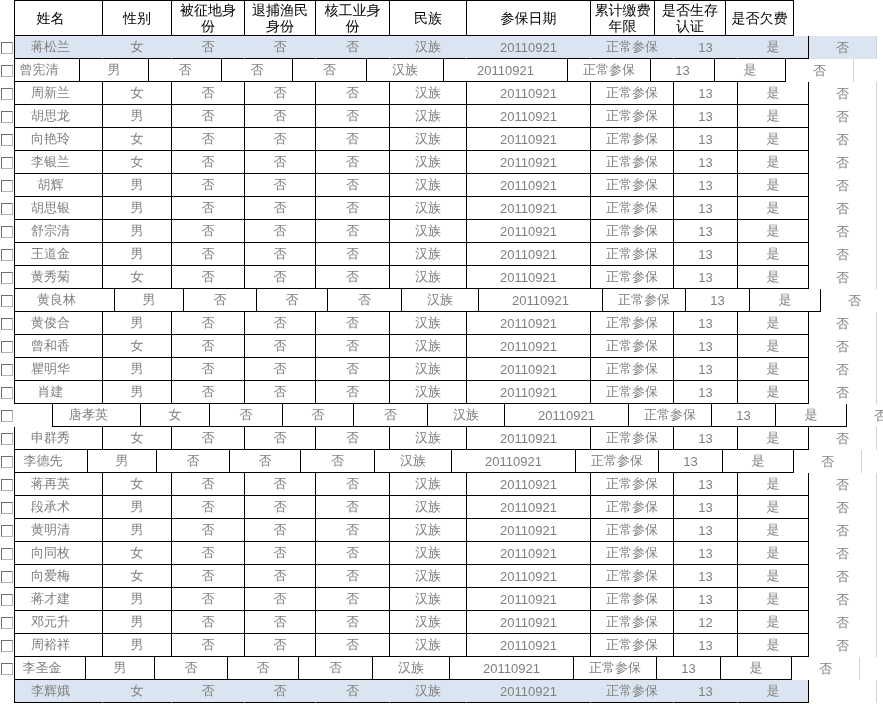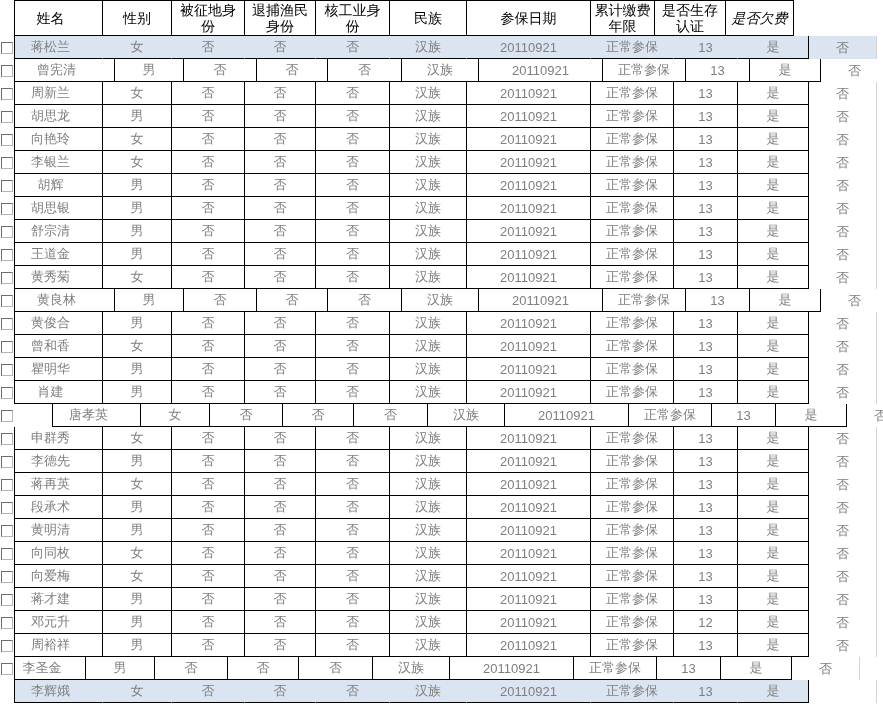--- a/index.html
+++ b/index.html
@@ -63,21 +63,21 @@
       <div class="hcell col-fisher" style="width: 71px;">退捕渔民
 身份</div>
       <div class="hcell col-nuclear" style="width: 74px;">核工业身
 份</div>
       <div class="hcell col-ethnic" style="width: 77px;">民族</div>
       <div class="hcell col-date" style="width: 124px;">参保日期</div>
       <div class="hcell col-years" style="width: 64px;">累计缴费
 年限</div>
       <div class="hcell col-alive" style="width: 71px;">是否生存
 认证</div>
-      <div class="hcell col-arrears" style="width: 68px; font-style: italic;">是否欠费</div>
+      <div class="hcell col-arrears" style="width: 68px;">是否欠费</div>
     </div>
   <div id="body-rows">
       <div class="row selected">
         <div class="cbcell" style="width: 14px;">
           <span class="checkbox"></span>
         </div>
         <div class="cell col-name first" style="width: 89px;">蒋松兰</div>
         <div class="cell col-gender" style="width: 69px;">女</div>
         <div class="cell col-land" style="width: 73px;">否</div>
         <div class="cell col-fisher" style="width: 71px;">否</div>
@@ -86,21 +86,21 @@
         <div class="cell col-date" style="width: 124px;">20110921</div>
         <div class="cell col-status" style="width: 83px;">正常参保</div>
         <div class="cell col-years" style="width: 64px;">13</div>
         <div class="cell col-alive" style="width: 71px;">是</div>
         <div class="cell col-arrears" style="width: 68px;">否</div>
       </div>
       <div class="row">
         <div class="cbcell" style="width: 14px;">
           <span class="checkbox"></span>
         </div>
-        <div class="cell col-name first" style="width: 101px;">曾宪清</div>
+        <div class="cell col-name first" style="width: 66px;">曾宪清</div>
         <div class="cell col-gender" style="width: 69px;">男</div>
         <div class="cell col-land" style="width: 73px;">否</div>
         <div class="cell col-fisher" style="width: 71px;">否</div>
         <div class="cell col-nuclear" style="width: 74px;">否</div>
         <div class="cell col-ethnic" style="width: 77px;">汉族</div>
         <div class="cell col-date" style="width: 124px;">20110921</div>
         <div class="cell col-status" style="width: 83px;">正常参保</div>
         <div class="cell col-years" style="width: 64px;">13</div>
         <div class="cell col-alive" style="width: 71px;">是</div>
         <div class="cell col-arrears" style="width: 68px;">否</div>
@@ -358,21 +358,21 @@
         <div class="cell col-date" style="width: 124px;">20110921</div>
         <div class="cell col-status" style="width: 83px;">正常参保</div>
         <div class="cell col-years" style="width: 64px;">13</div>
         <div class="cell col-alive" style="width: 71px;">是</div>
         <div class="cell col-arrears" style="width: 68px;">否</div>
       </div>
       <div class="row">
         <div class="cbcell" style="width: 14px;">
           <span class="checkbox"></span>
         </div>
-        <div class="cell col-name first" style="width: 89px;">李德先</div>
+        <div class="cell col-name first" style="width: 74px;">李德先</div>
         <div class="cell col-gender" style="width: 69px;">男</div>
         <div class="cell col-land" style="width: 73px;">否</div>
         <div class="cell col-fisher" style="width: 71px;">否</div>
         <div class="cell col-nuclear" style="width: 74px;">否</div>
         <div class="cell col-ethnic" style="width: 77px;">汉族</div>
         <div class="cell col-date" style="width: 124px;">20110921</div>
         <div class="cell col-status" style="width: 83px;">正常参保</div>
         <div class="cell col-years" style="width: 64px;">13</div>
         <div class="cell col-alive" style="width: 71px;">是</div>
         <div class="cell col-arrears" style="width: 68px;">否</div>

